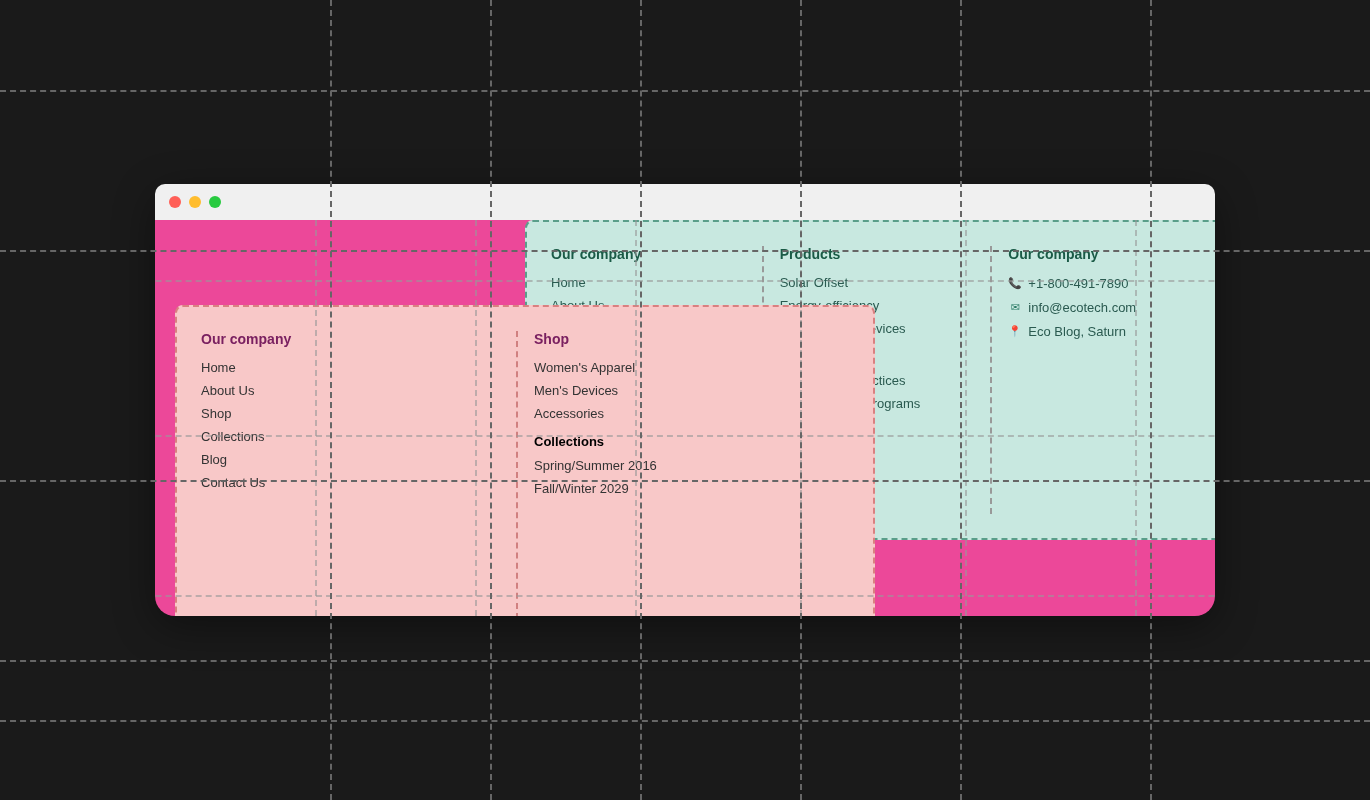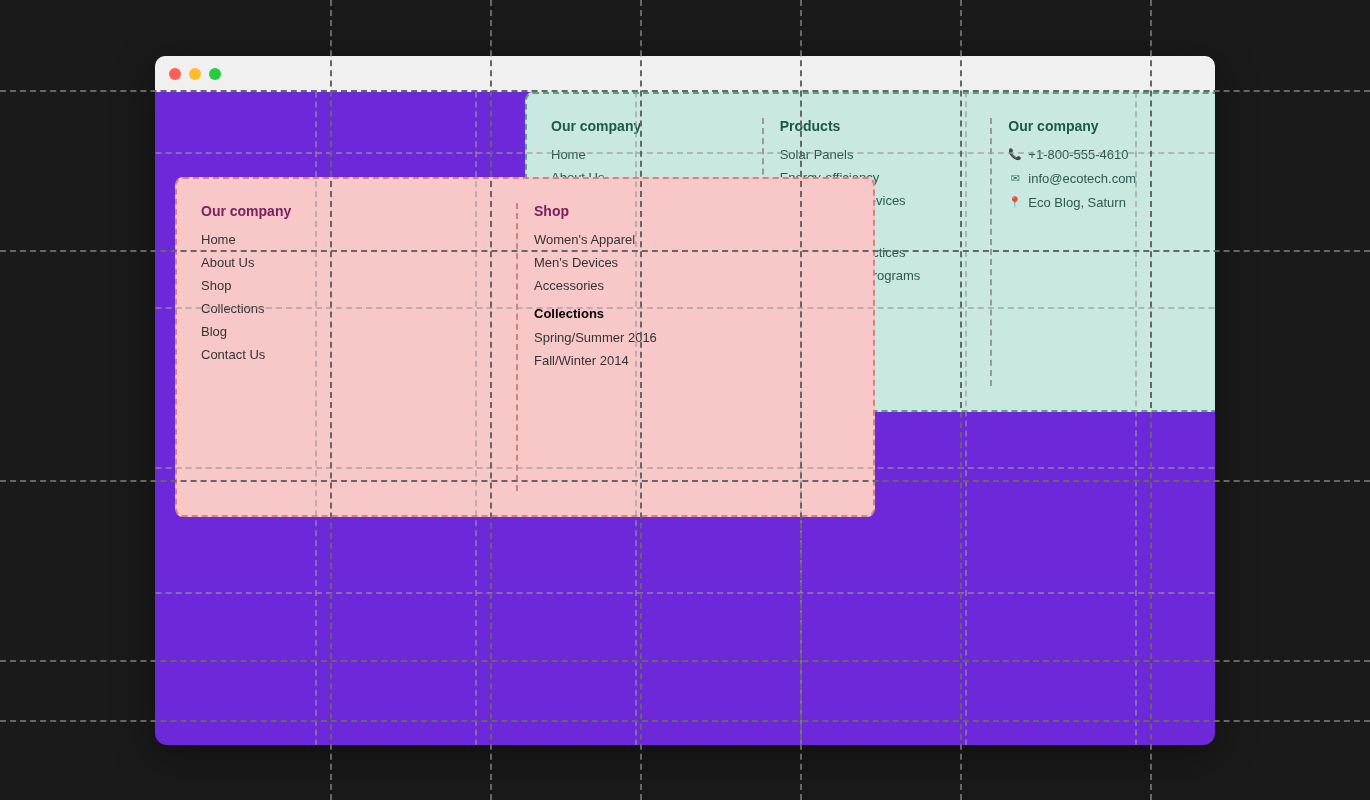--- a/index.html
+++ b/index.html
@@ -9,23 +9,23 @@
       height: 800px;
       overflow: hidden;
       display: flex;
       align-items: center;
       justify-content: center;
       font-family: -apple-system, BlinkMacSystemFont, 'Segoe UI', sans-serif;
     }
 
     .browser-window {
       width: 1060px;
-      height: 689px;
-      background: #6d28d9;
-      border-radius: 12px;
+      height: 432px;
+      background: #ec4899;
+      border-radius: 20px;
       position: relative;
       box-shadow: 0 10px 40px rgba(0,0,0,0.4);
     }
 
     .browser-titlebar {
       height: 36px;
       background: #f0f0f0;
       border-radius: 10px 10px 0 0;
       display: flex;
       align-items: center;
@@ -263,33 +263,33 @@
         <div class="col-item">Home</div>
         <div class="col-item">About Us</div>
         <div class="col-item">Services</div>
         <div class="col-item">Products</div>
         <div class="col-item">Sustainability</div>
         <div class="col-item">Contact Us</div>
       </div>
 
       <div class="card-column">
         <div class="col-heading">Products</div>
-        <div class="col-item">Solar Panels</div>
+        <div class="col-item">Solar Offset</div>
         <div class="col-item">Energy-efficiency</div>
         <div class="col-item">Water-saving Devices</div>
         <div class="section-heading">Sustainability</div>
         <div class="col-item">Eco-friendly Practices</div>
         <div class="col-item">Carbon Offset Programs</div>
       </div>
 
       <div class="card-column">
         <div class="col-heading">Our company</div>
         <div class="col-item">
           <span class="contact-icon">📞</span>
-          <span>+1-800-555-4610</span>
+          <span>+1-800-491-7890</span>
         </div>
         <div class="col-item">
           <span class="contact-icon">✉</span>
           <span>info@ecotech.com</span>
         </div>
         <div class="col-item">
           <span class="contact-icon">📍</span>
           <span>Eco Blog, Saturn</span>
         </div>
       </div>
@@ -307,18 +307,18 @@
         <div class="col-item">Contact Us</div>
       </div>
 
       <div class="card-column">
         <div class="col-heading">Shop</div>
         <div class="col-item">Women's Apparel</div>
         <div class="col-item">Men's Devices</div>
         <div class="col-item">Accessories</div>
         <div class="section-heading">Collections</div>
         <div class="col-item">Spring/Summer 2016</div>
-        <div class="col-item">Fall/Winter 2014</div>
+        <div class="col-item">Fall/Winter 2029</div>
       </div>
     </div>
 
   </div>
 </div>
 
 </body></html>

